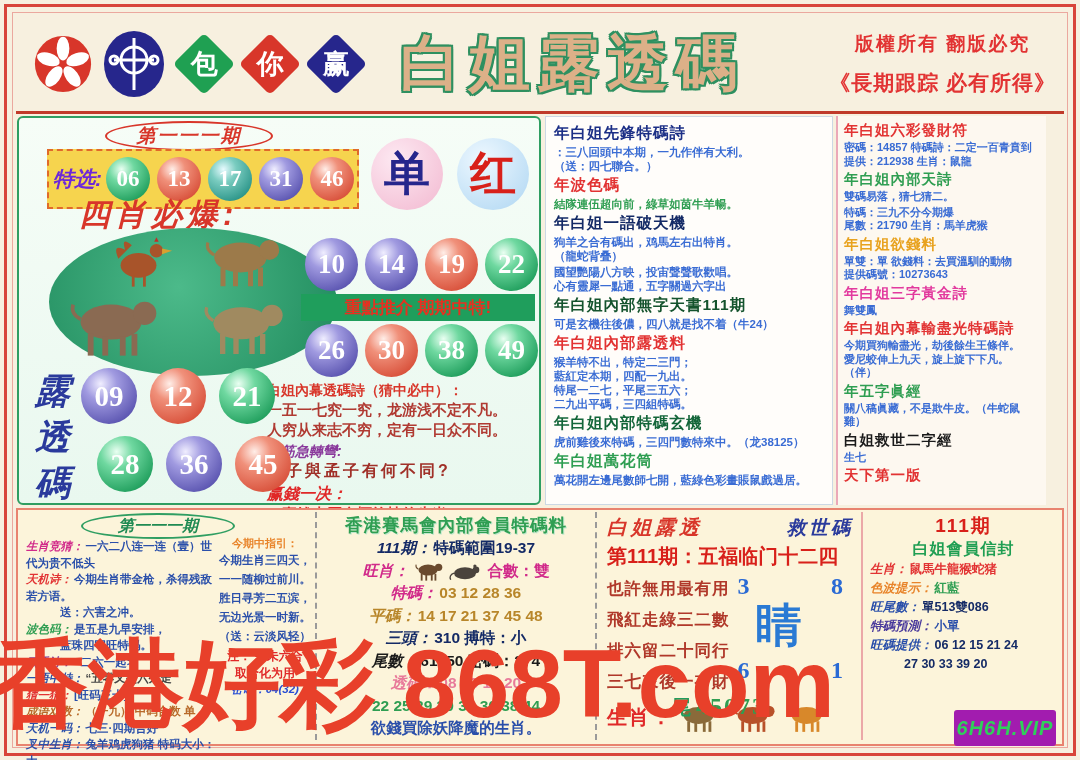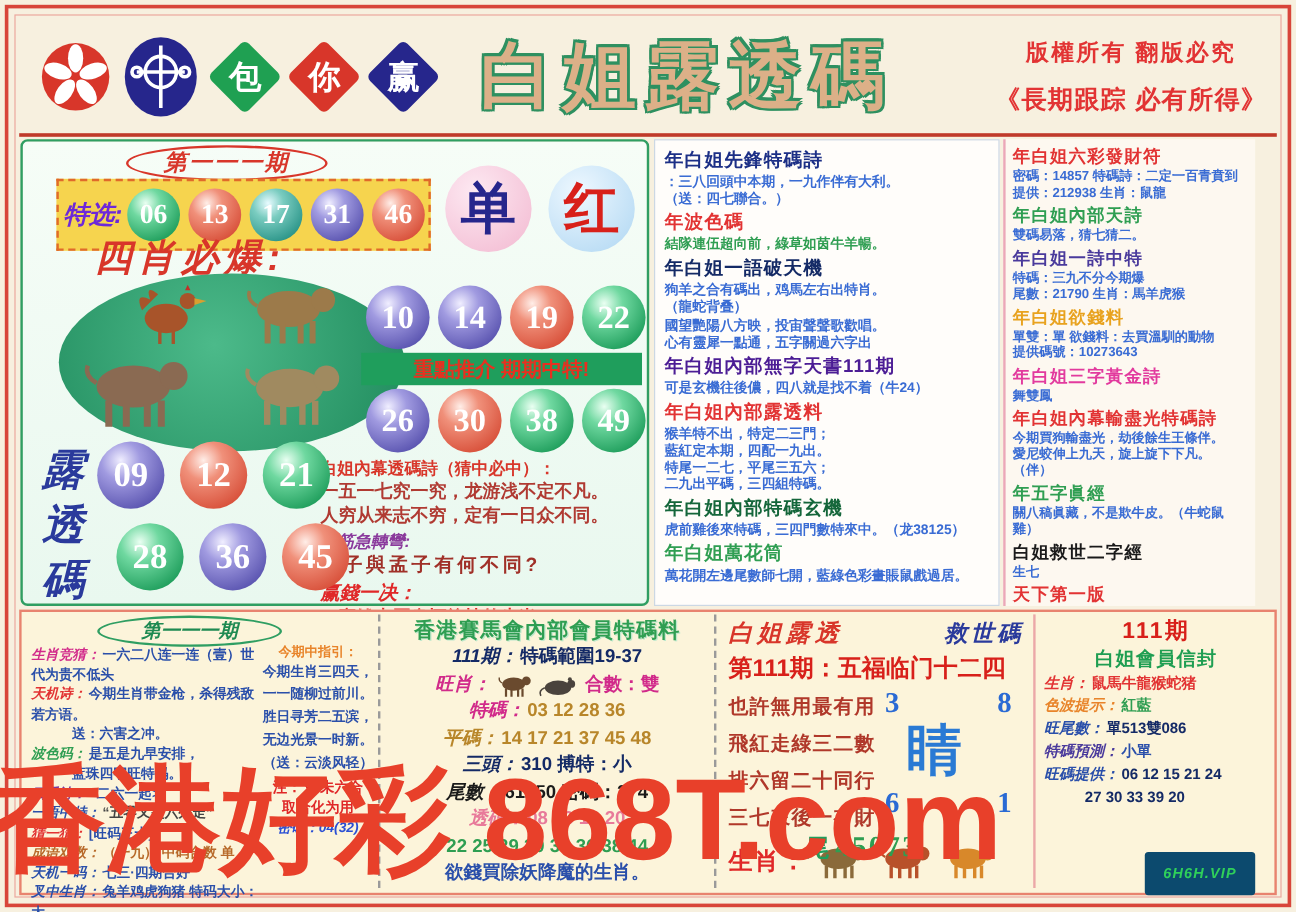--- a/index.html
+++ b/index.html
@@ -100,21 +100,21 @@
   .d-title{color:#1f9e52;font-size:16px;font-weight:bold;text-align:center;letter-spacing:1px;}
   .secD .row{font-size:12.5px;font-weight:bold;line-height:19px;}
 
   .row .lbl{font-style:italic;margin-right:2px;}
   .row.indent{padding-left:34px;}
   .animal svg{display:block;}
   .inline-animal{display:inline-block;vertical-align:middle;margin:0 1px;}
 
   
   .wm{position:absolute;left:-8px;top:636px;font-size:96px;font-weight:bold;color:#e8402a;white-space:nowrap;z-index:50;letter-spacing:0px;line-height:1;}
-  .vip{position:absolute;left:954px;top:710px;width:92px;height:36px;background:#0c4a6e;color:#2fd05a;font-weight:bold;font-style:italic;font-size:12px;display:flex;align-items:center;justify-content:center;z-index:60;border-radius:3px;letter-spacing:1px;}
+  .vip{position:absolute;left:954px;top:710px;width:102px;height:36px;background:#a21caf;color:#2fd05a;font-weight:bold;font-style:italic;font-size:20px;display:flex;align-items:center;justify-content:center;z-index:60;border-radius:3px;letter-spacing:1px;}
 </style>
 </head>
 <body>
 
 <div class="page">
   <div class="frame-outer"></div>
   <div class="frame-inner"></div>
 
   <div class="header">
     <div class="logos">
@@ -271,21 +271,21 @@
       <div class="sec">
         <h4 style="color: rgb(20, 42, 102);">年白姐一語破天機</h4>
         <p style="color: rgb(58, 108, 212);">狗羊之合有碼出，鸡馬左右出特肖。</p>
         <p style="color: rgb(58, 108, 212);">（龍蛇背叠）</p>
       </div>
       <div class="sec">
         <p style="color: rgb(58, 108, 212);">國望艷陽八方映，投宙聲聲歌歡唱。</p>
         <p style="color: rgb(58, 108, 212);">心有靈犀一點通，五字關過六字出</p>
       </div>
       <div class="sec">
-        <h4 style="color: #4c1d95;">年白姐內部無字天書111期</h4>
+        <h4 style="color: #14532d;">年白姐內部無字天書111期</h4>
         <p style="color: rgb(58, 108, 212);">可是玄機往後儂，四八就是找不着（牛24）</p>
       </div>
       <div class="sec">
         <h4 style="color: rgb(226, 51, 51);">年白姐內部露透料</h4>
         <p style="color: rgb(58, 108, 212);">猴羊特不出，特定二三門；</p>
         <p style="color: rgb(58, 108, 212);">藍紅定本期，四配一九出。</p>
         <p style="color: rgb(58, 108, 212);">特尾一二七，平尾三五六；</p>
         <p style="color: rgb(58, 108, 212);">二九出平碼，三四組特碼。</p>
       </div>
       <div class="sec">
@@ -302,21 +302,20 @@
       <div class="sec">
         <h4 style="color: rgb(226, 51, 51);">年白姐六彩發財符</h4>
         <p style="color: rgb(58, 108, 212);">密碼：14857 特碼詩：二定一百青賁到</p>
         <p style="color: rgb(58, 108, 212);">提供：212938 生肖：鼠龍</p>
       </div>
       <div class="sec">
         <h4 style="color: rgb(47, 158, 82);">年白姐內部天詩</h4>
         <p style="color: rgb(58, 108, 212);">雙碼易落，猜七猜二。</p>
       </div>
       <div class="sec">
-        <h4 style="color: rgb(74, 58, 156);">年白姐一詩中特</h4>
         <p style="color: rgb(58, 108, 212);">特碼：三九不分今期爆</p>
         <p style="color: rgb(58, 108, 212);">尾數：21790 生肖：馬羊虎猴</p>
       </div>
       <div class="sec">
         <h4 style="color: rgb(232, 162, 30);">年白姐欲錢料</h4>
         <p style="color: rgb(58, 108, 212);">單雙：單 欲錢料：去買溫馴的動物</p>
         <p style="color: rgb(58, 108, 212);">提供碼號：10273643</p>
       </div>
       <div class="sec">
         <h4 style="color: rgb(226, 58, 158);">年白姐三字黃金詩</h4>

